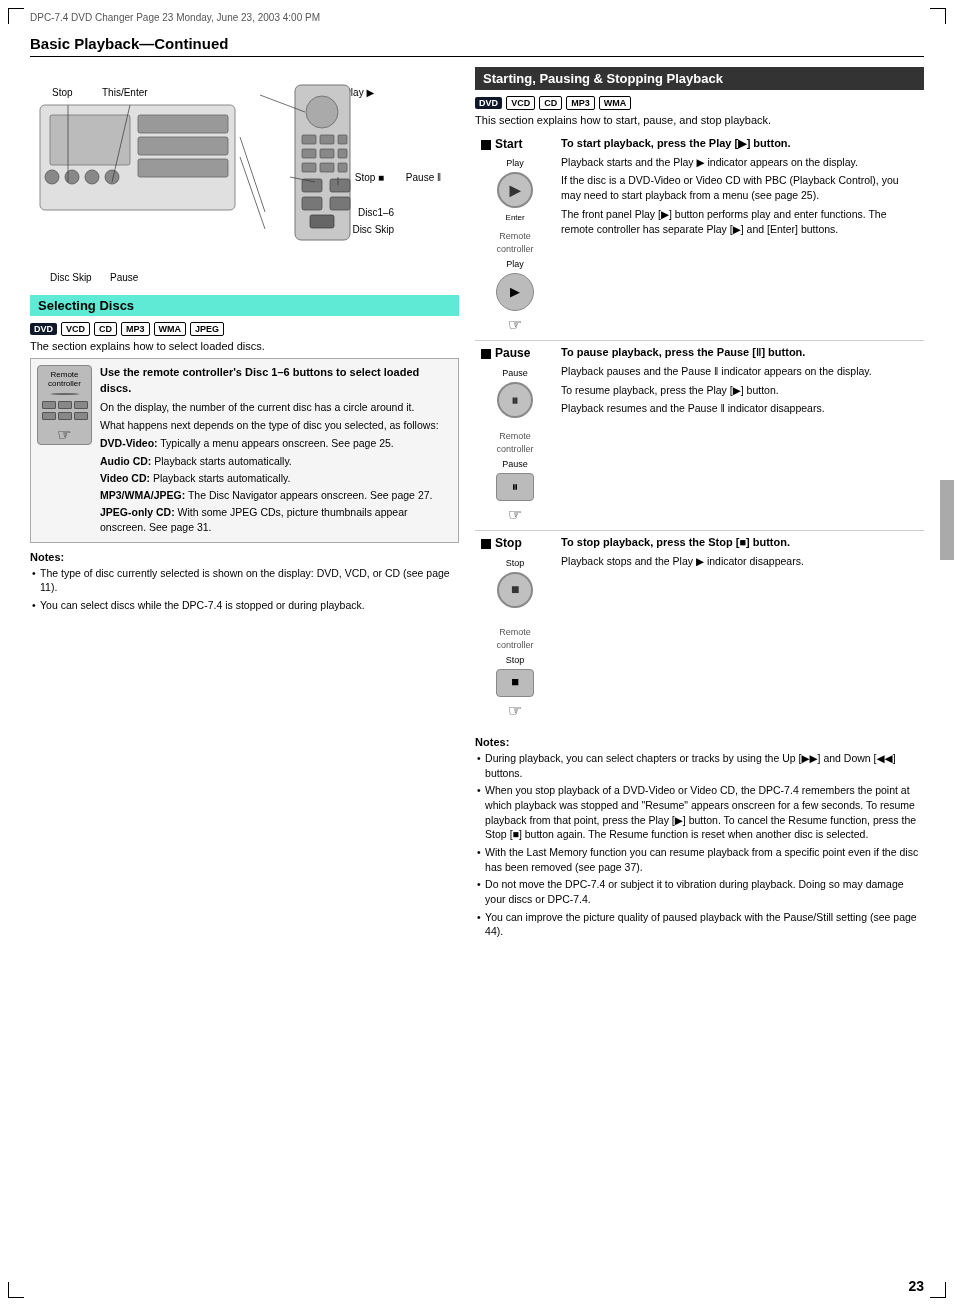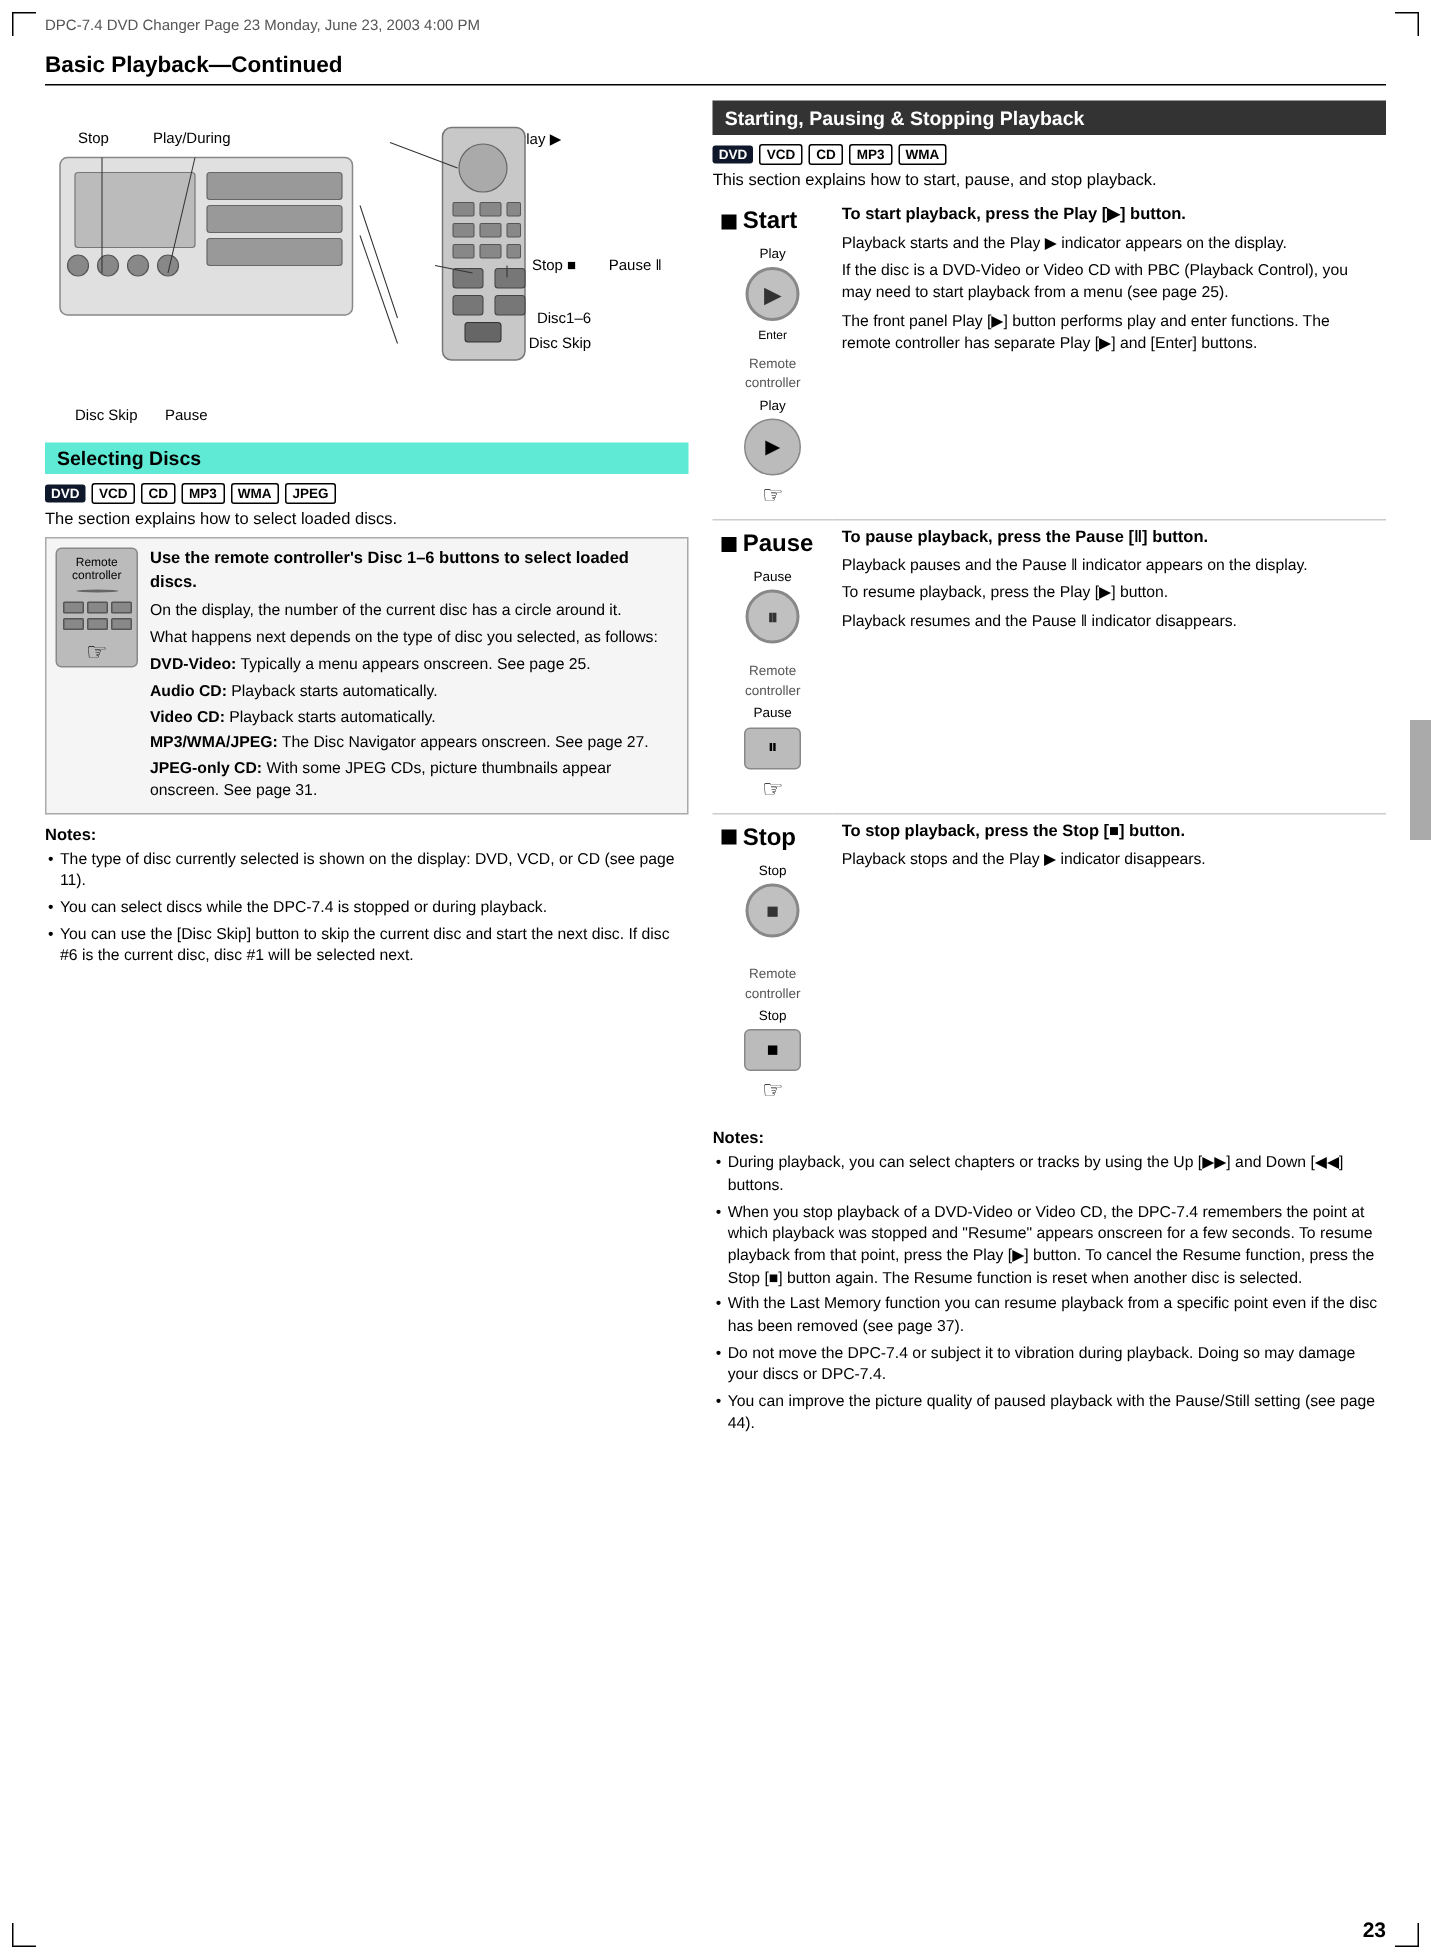--- a/index.html
+++ b/index.html
@@ -211,21 +211,21 @@
     }
 
     .action-cell {
       width: 80px;
       text-align: center;
       padding: 4px 4px;
     }
 
     .action-label {
       font-weight: bold;
-      font-size: 16px;
+      font-size: 12px;
       display: flex;
       align-items: center;
       gap: 4px;
       margin-bottom: 4px;
     }
 
     .action-label-square {
       width: 10px;
       height: 10px;
       background: #000;
@@ -321,21 +321,21 @@
 
   <div class="main-heading">Basic Playback—Continued</div>
 
   <div class="two-col">
 
     <div class="left-col">
 
       <div class="diag-wrapper">
 
         <div class="label-stop">Stop</div>
-        <div class="label-playenter">Play/During</div>
+        <div class="label-playenter">This/Enter</div>
         <div class="label-play">Play ▶</div>
 
         <svg viewBox="0 0 340 220" width="340" height="220" style="position:absolute;top:0;left:0;">
 
           <rect x="10" y="38" width="195" height="105" rx="5" class="diag-device-body"></rect>
 
           <rect x="20" y="48" width="80" height="50" rx="2" fill="#bbb" stroke="#777" stroke-width="0.8"></rect>
 
           <rect x="108" y="48" width="90" height="18" rx="2" fill="#999" stroke="#666" stroke-width="0.8"></rect>
           <rect x="108" y="70" width="90" height="18" rx="2" fill="#999" stroke="#666" stroke-width="0.8"></rect>
@@ -431,21 +431,20 @@
           <p style="font-size:10.5px;margin-bottom:2px;"><strong>MP3/WMA/JPEG:</strong> The Disc Navigator appears onscreen. See page 27.</p>
           <p style="font-size:10.5px;"><strong>JPEG-only CD:</strong> With some JPEG CDs, picture thumbnails appear onscreen. See page 31.</p>
         </div>
       </div>
 
       <div class="notes-section">
         <div class="notes-title">Notes:</div>
         <ul class="notes-list">
           <li>The type of disc currently selected is shown on the display: DVD, VCD, or CD (see page 11).</li>
           <li>You can select discs while the DPC-7.4 is stopped or during playback.</li>
-          <li>You can use the [Disc Skip] button to skip the current disc and start the next disc. If disc #6 is the current disc, disc #1 will be selected next.</li>
         </ul>
       </div>
 
     </div>
 
     <div class="right-col">
 
       <div class="right-section-header">Starting, Pausing &amp; Stopping Playback</div>
 
       <div class="format-badges">

